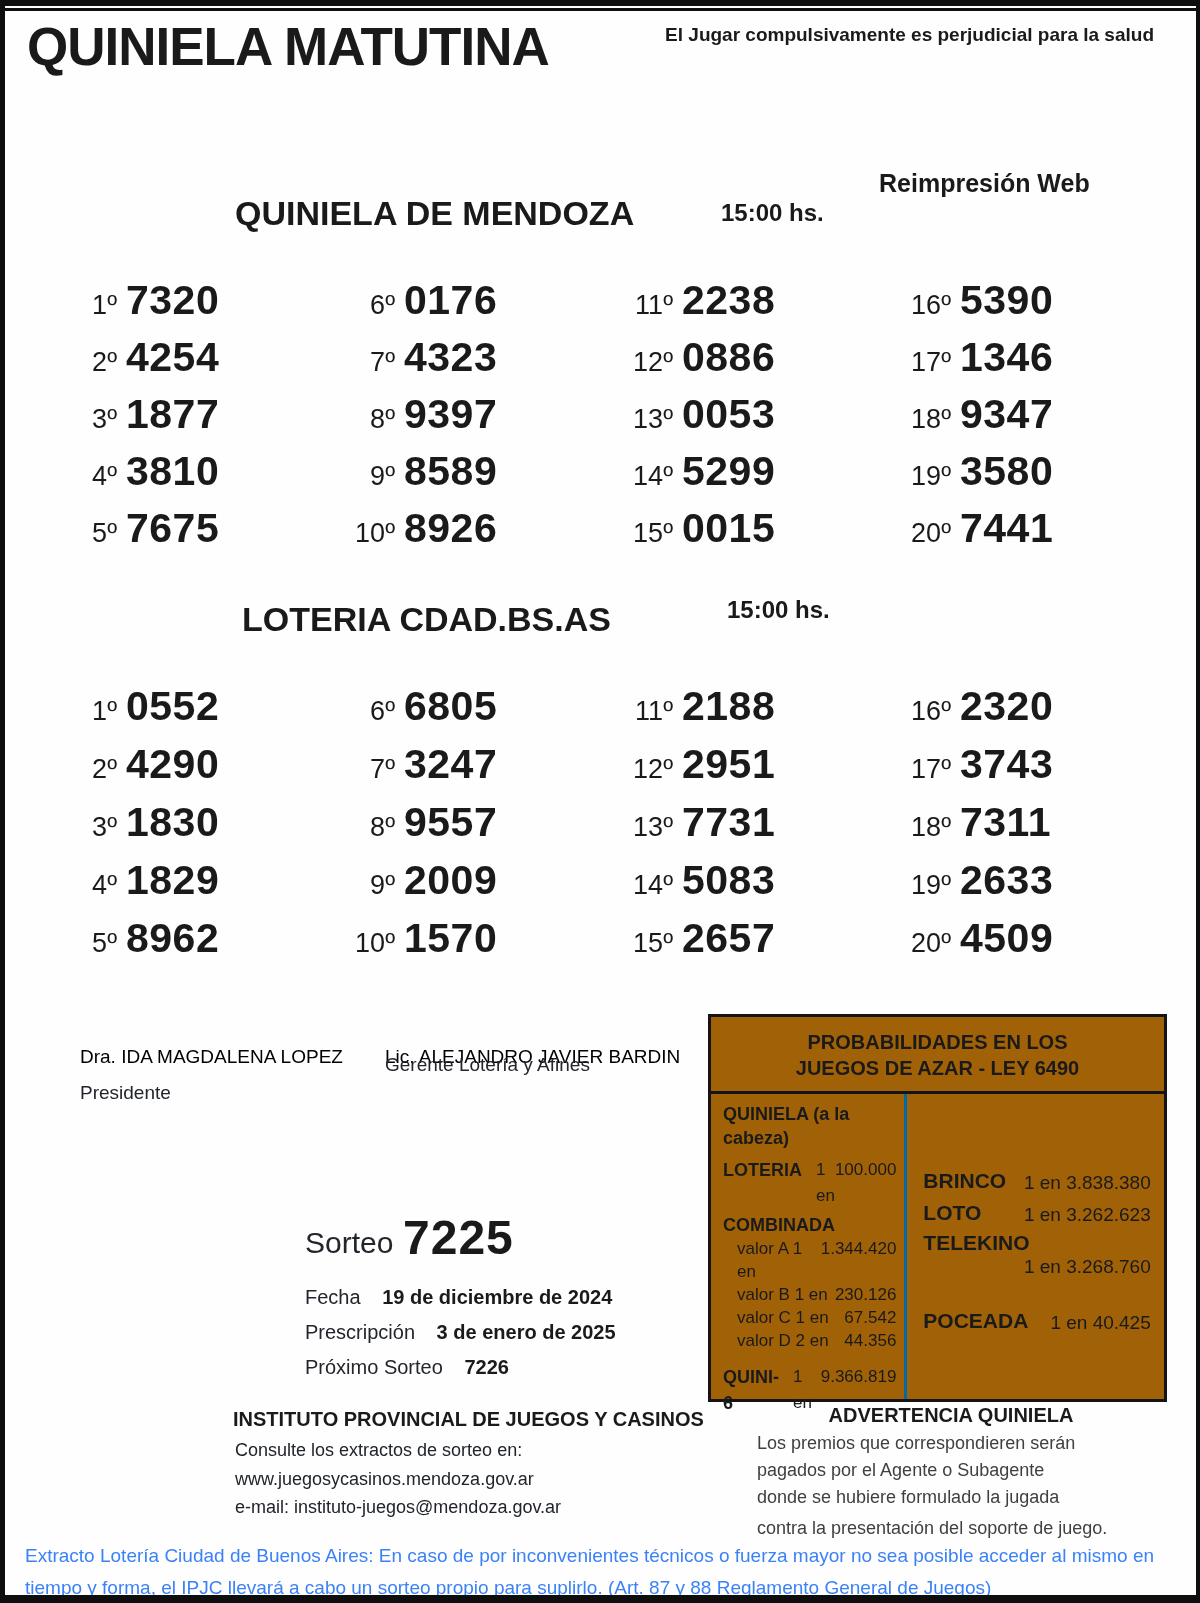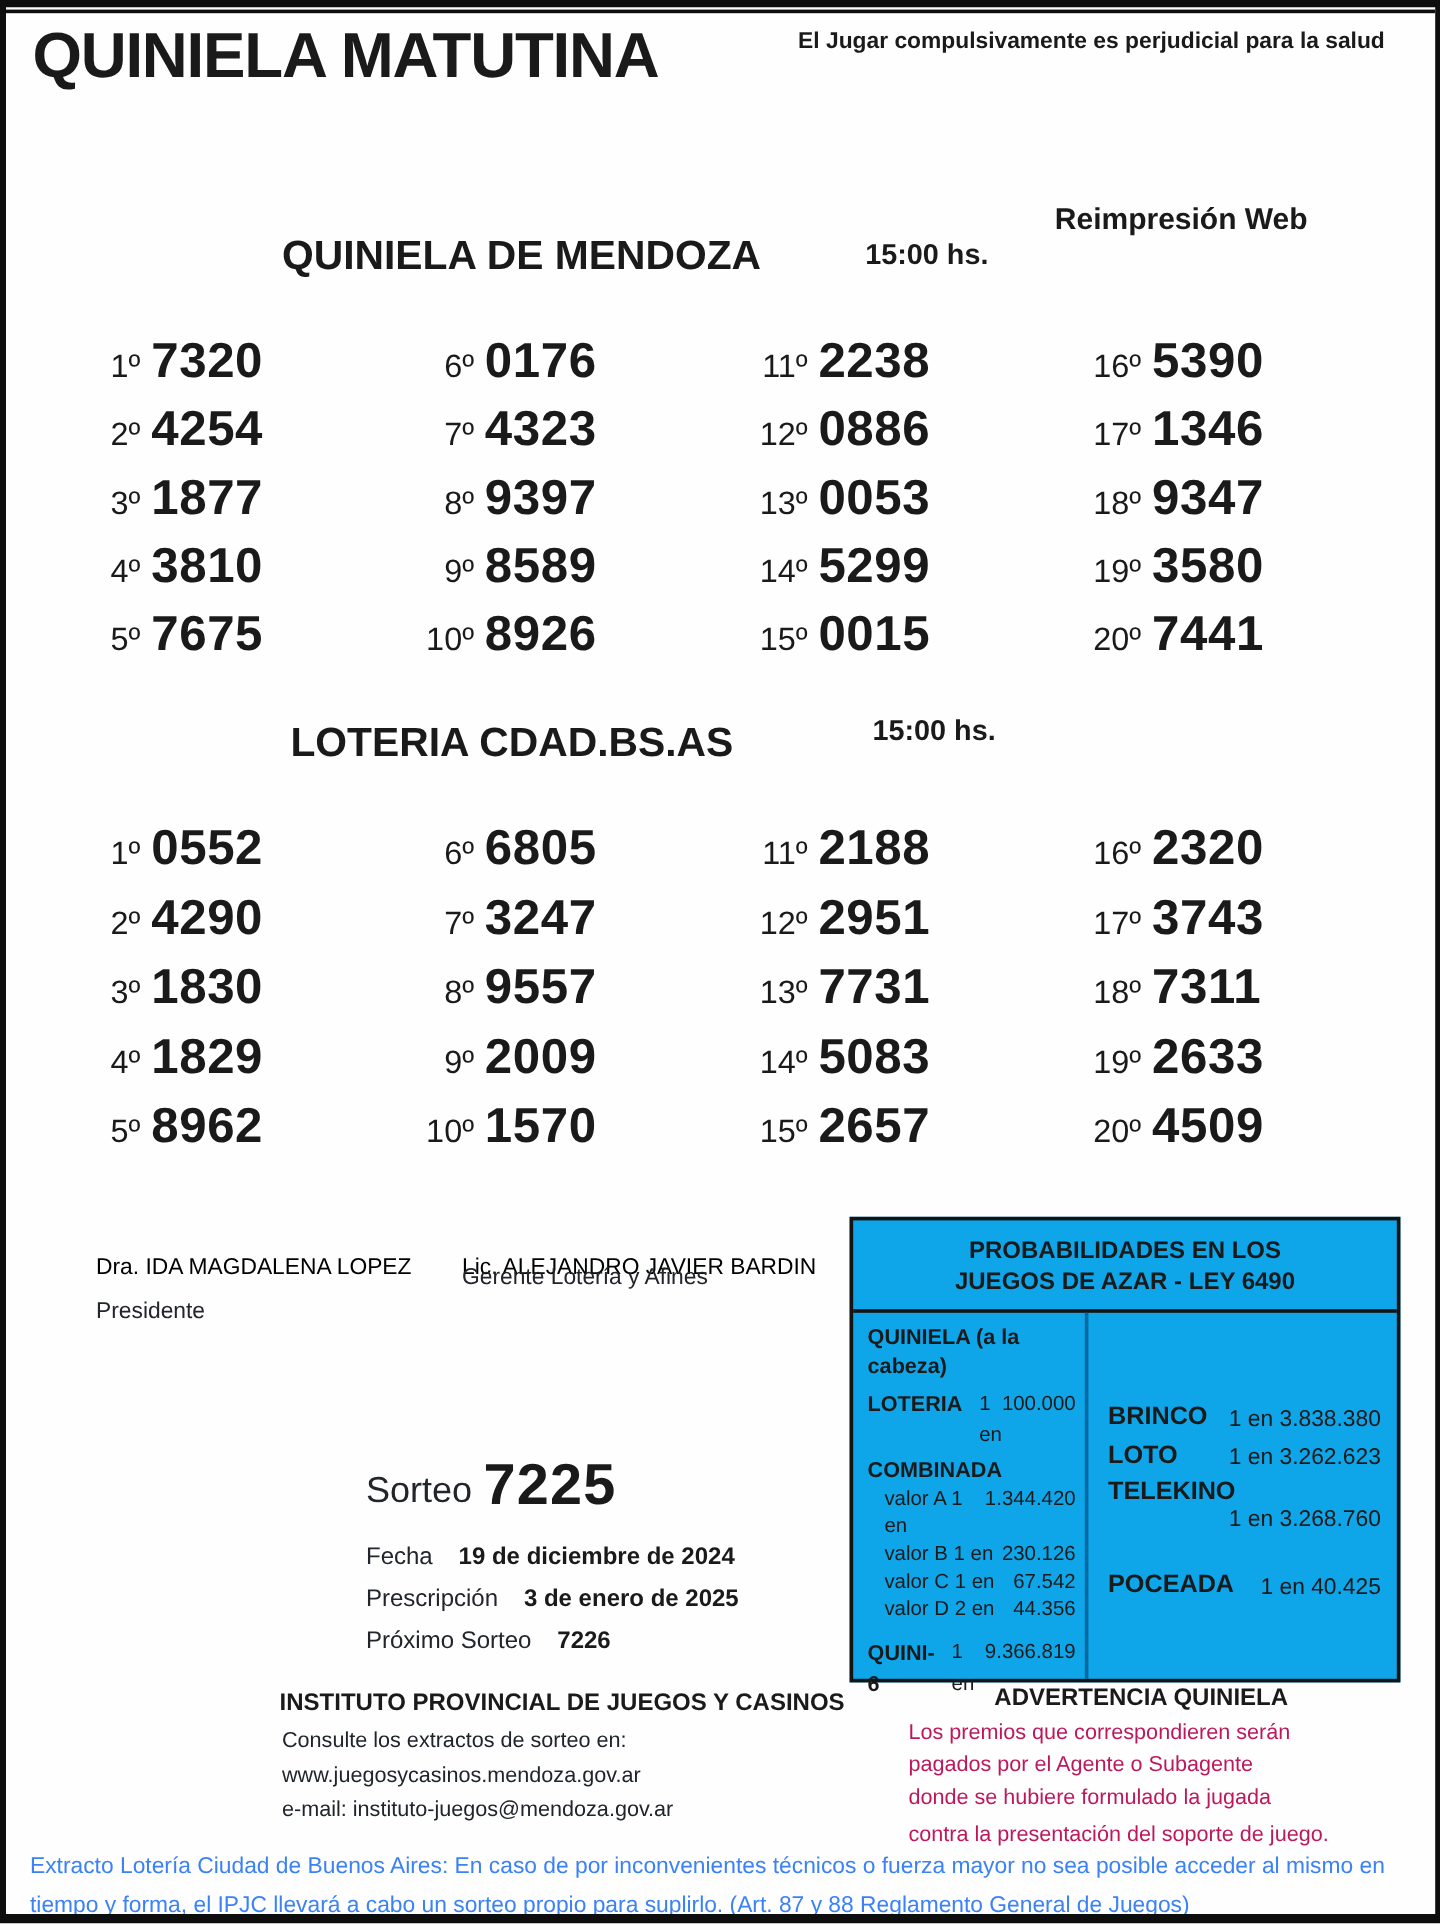--- a/index.html
+++ b/index.html
@@ -42,21 +42,21 @@
   .result-cell .num { font-size:41px; font-weight:bold; letter-spacing:0.5px; }
 
   .sig-name { font-size:19px; color:#000000; white-space:nowrap; }
   .sig-role { font-size:19px; color:#22252b; }
   .sig1-name { left:75px; top:1040px; } .sig1-role { left:75px; top:1076px; }
   .sig2-name { left:380px; top:1040px; } .sig2-role { left:380px; top:1048px; }
 
   .prob-box {
     left:703px; top:1008px; width:459px; height:388px;
     box-sizing:border-box; border:3px solid #141414;
-    display:flex; flex-direction:column; background:#0ea5e9;
+    display:flex; flex-direction:column; background:#a16207;
   }
   .prob-header {
     border-bottom:3px solid #141414; text-align:center;
     padding:12px 4px 10px 4px; font-weight:bold; font-size:20px; line-height:26px;
   }
   .prob-body { display:flex; flex:1; min-height:0; }
   .prob-left {
     width:216px; box-sizing:border-box; border-right:3px solid #0369a1;
     padding:8px 8px 8px 12px; display:flex; flex-direction:column; font-size:17px;
   }
@@ -91,21 +91,21 @@
   .row-prescripcion { left:300px; top:1315px; }
   .row-proximo { left:300px; top:1350px; }
 
   .inst-name { left:228px; top:1402px; font-size:20px; font-weight:bold; white-space:nowrap; }
   .inst-line { font-size:18px; color:#20242b; white-space:nowrap; }
   .inst-consult { left:230px; top:1434px; }
   .inst-web { left:230px; top:1463px; }
   .inst-email { left:230px; top:1491px; }
 
   .adv-title { left:748px; top:1398px; width:396px; text-align:center; font-size:20px; font-weight:bold; }
-  .adv-line { font-size:18px; color:#be185d; white-space:nowrap; }
+  .adv-line { font-size:18px; color:#404040; white-space:nowrap; }
   .adv-l1 { left:752px; top:1427px; }
   .adv-l2 { left:752px; top:1454px; }
   .adv-l3 { left:752px; top:1481px; }
   .adv-l4 { left:752px; top:1512px; }
 
   .footer-text {
     left:20px; top:1534px; width:1152px;
     font-size:19px; line-height:32px; color:#3b82f6;
   }
 </style>

